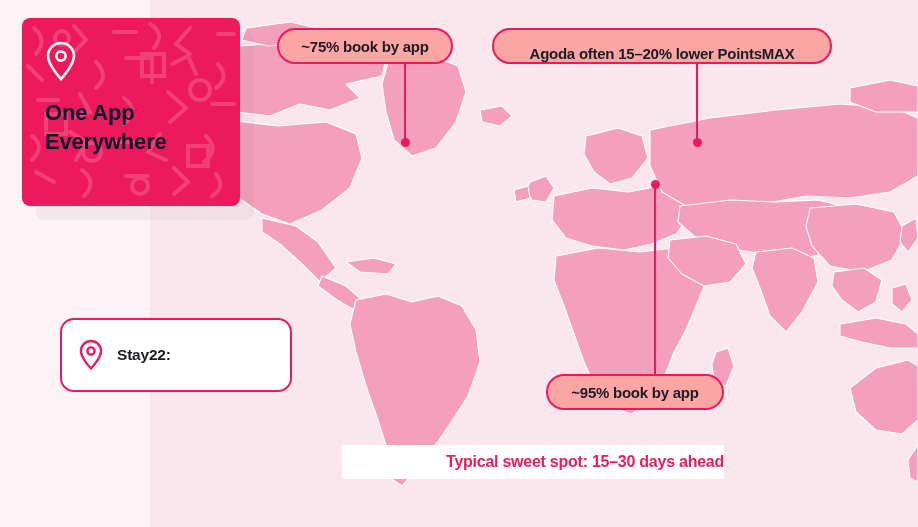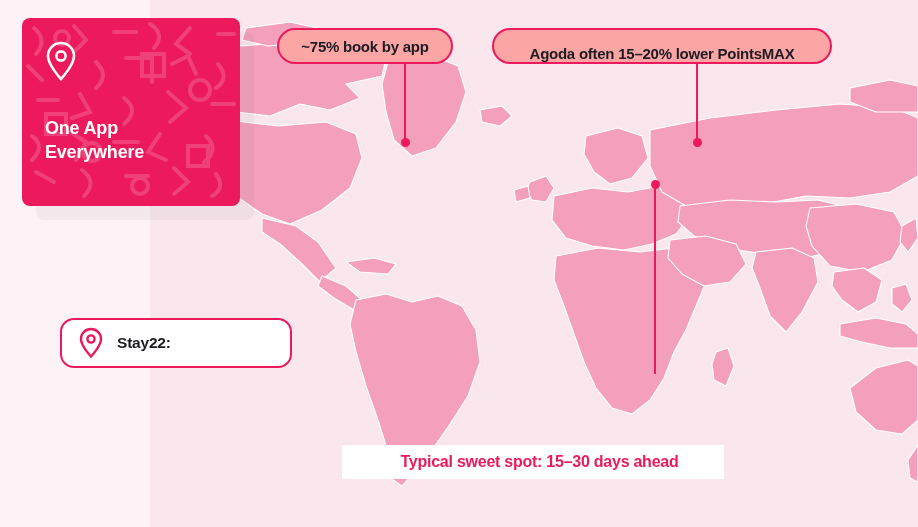--- a/index.html
+++ b/index.html
@@ -48,24 +48,24 @@
     opacity: 0.17;
   }
   #card-pin {
     position: absolute;
     left: 22px; top: 22px;
     width: 34px; height: 42px;
   }
   #card-title {
     position: absolute;
     left: 23px;
-    top: 99px;
+    top: 80px;
     width: 190px;
-    color: #ffffff;
-    font-size: 18px;
+    color: #0f172a;
+    font-size: 22px;
     font-weight: bold;
     line-height: 1.32;
     letter-spacing: -0.2px;
   }
 
   
   .connector {
     position: absolute;
     width: 2.4px;
     background: #ec1a5c;
@@ -94,21 +94,21 @@
     padding: 0 17px;
     height: 36px;
   }
 
   
   #stay22-card {
     position: absolute;
     left: 60px;
     top: 318px;
     width: 232px;
-    height: 50px;
+    height: 74px;
     background: #ffffff;
     border: 2.2px solid #ec1a5c;
     border-radius: 14px;
     display: flex;
     align-items: center;
     padding-left: 16px;
     gap: 13px;
   }
   #stay22-pin { width: 26px; height: 32px; flex: none; }
   #stay22-text { display: flex; flex-direction: column; line-height: 1.28; }
@@ -127,21 +127,21 @@
   
   #footer-banner {
     position: absolute;
     left: 342px;
     top: 445px;
     width: 382px;
     height: 34px;
     background: #ffffff;
     display: flex;
     align-items: center;
-    justify-content: center;
+    justify-content: flex-end;
     padding-left: 13px;
   }
   #footer-text {
     color: #ec1a5c;
     font-size: 16px;
     font-weight: bold;
     letter-spacing: -0.25px;
     white-space: nowrap;
   }
 </style>
@@ -247,20 +247,23 @@
   </div>
 
   <div class="connector" style="left:696px; top:62px; height:80px;"></div>
   <div class="connector-dot" style="left:692.5px; top:138px;"></div>
   <div class="pill" style="left:492px; top:28px; width:340px;align-items:flex-end;">
     <span>Agoda often 15–20% lower PointsMAX</span>
   </div>
 
   <div class="connector" style="left:654px; top:188px; height:186px;"></div>
   <div class="connector-dot" style="left:650.5px; top:180px;"></div>
+  <div class="pill" style="left:546px; top:374px; width:178px;">
+    <span>~95% book by app</span>
+  </div>
 
   <div id="stay22-card">
     <svg id="stay22-pin" viewBox="0 0 26 32">
       <path d="M13,2 C7.5,2 3,6.5 3,12 C3,19 13,29.5 13,29.5 C13,29.5 23,19 23,12 C23,6.5 18.5,2 13,2 Z" fill="none" stroke="#ec1a5c" stroke-width="2.4"></path>
       <circle cx="13" cy="12" r="3.6" fill="none" stroke="#ec1a5c" stroke-width="2.4"></circle>
     </svg>
     <div id="stay22-text">
       <span id="stay22-name">Stay22:</span>
     </div>
   </div>

